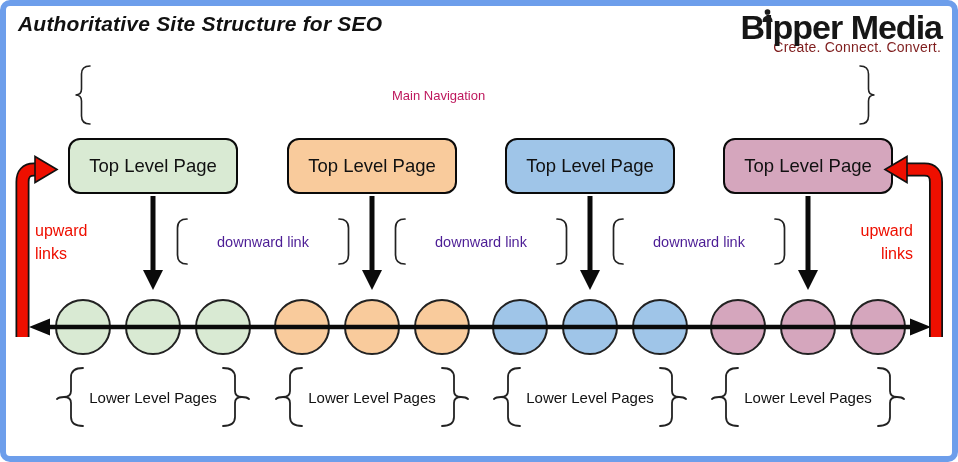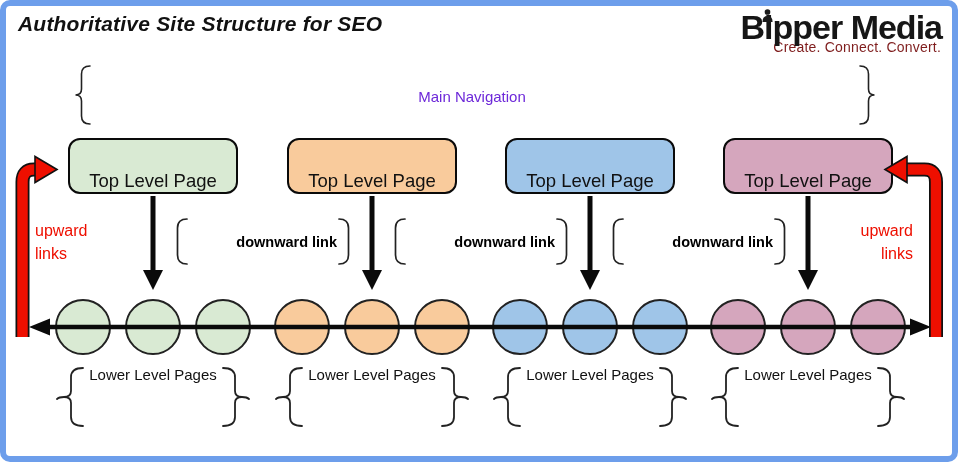--- a/index.html
+++ b/index.html
@@ -23,48 +23,48 @@
     font-size:34px;font-weight:bold;color:#161616;letter-spacing:-1px;
     line-height:38px;position:relative;
   }
   .logo .person{position:absolute;right:169px;top:1px;width:11px;height:13px;fill:#1a1a1a;}
   .logo .tagline{font-size:14px;margin-top:-7px;padding-right:1px;letter-spacing:0.2px;}
   .brace{position:absolute;width:22px;height:62px;}
   .brace path,.lbrace path,.bracket path{fill:none;stroke:#222;stroke-linecap:round;}
   .mirror{transform:scaleX(-1);}
   .navlabel{
     position:absolute;left:386px;top:82px;width:160px;
-    text-align:center;font-size:15px;color:#6d28d9;
+    text-align:left;font-size:13px;color:#be185d;
   }
   .tlbox{
     position:absolute;top:132px;width:170px;height:56px;
     box-sizing:border-box;border:2px solid #0a0a0a;border-radius:12px;
-    display:flex;align-items:flex-end;justify-content:center;
+    display:flex;align-items:center;justify-content:center;
     font-size:18.5px;color:#111;
   }
   .overlay{position:absolute;left:0;top:0;width:946px;height:450px;}
   .uptext{
     position:absolute;top:213px;font-size:16px;line-height:23px;
     white-space:pre-line;font-weight:400;
   }
   .uptext.left{left:29px;text-align:left;}
   .uptext.right{right:39px;text-align:right;}
   .circle{
     position:absolute;top:293px;width:56px;height:56px;
     box-sizing:border-box;border:2px solid #222;border-radius:50%;
   }
   .dlgroup{
     position:absolute;top:211px;width:176px;height:49px;
     display:flex;align-items:center;justify-content:space-between;
   }
   .dlgroup .bracket{width:14px;height:49px;flex:0 0 auto;}
-  .dlgroup .dltext{flex:1;text-align:right;font-size:14.5px;color:#000000;font-weight:bold;}
+  .dlgroup .dltext{flex:1;text-align:center;font-size:14.5px;color:#4c1d95;}
   .llgroup{
     position:absolute;top:360px;width:196px;height:62px;
-    display:flex;align-items:flex-start;justify-content:space-between;
+    display:flex;align-items:center;justify-content:space-between;
   }
   .llgroup .lbrace{width:30px;height:62px;flex:0 0 auto;}
   .llgroup .lltext{flex:1;text-align:center;font-size:15px;color:#111;}
 </style>
 </head>
 <body>
 
 <div class="canvas" style="border-color: rgb(109, 158, 235);">
 
   <div class="title">Authoritative Site Structure for SEO</div>

